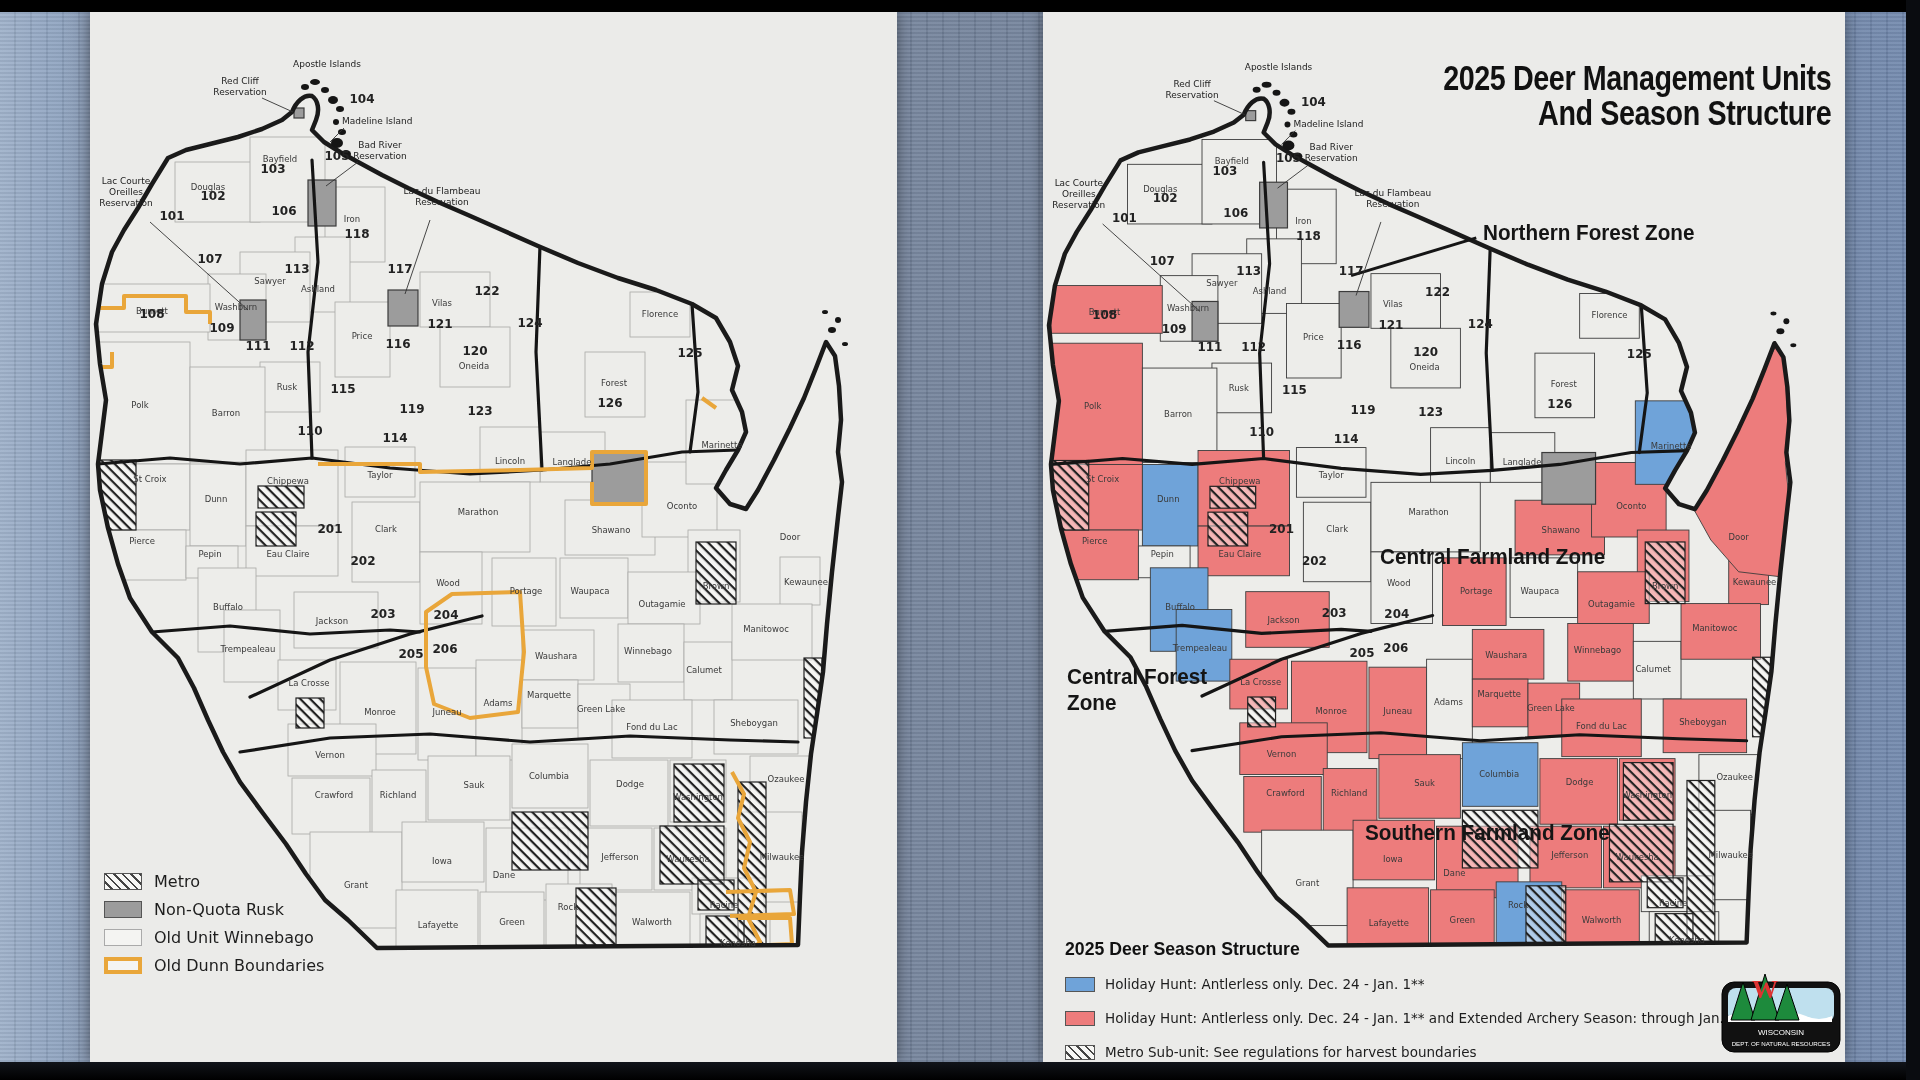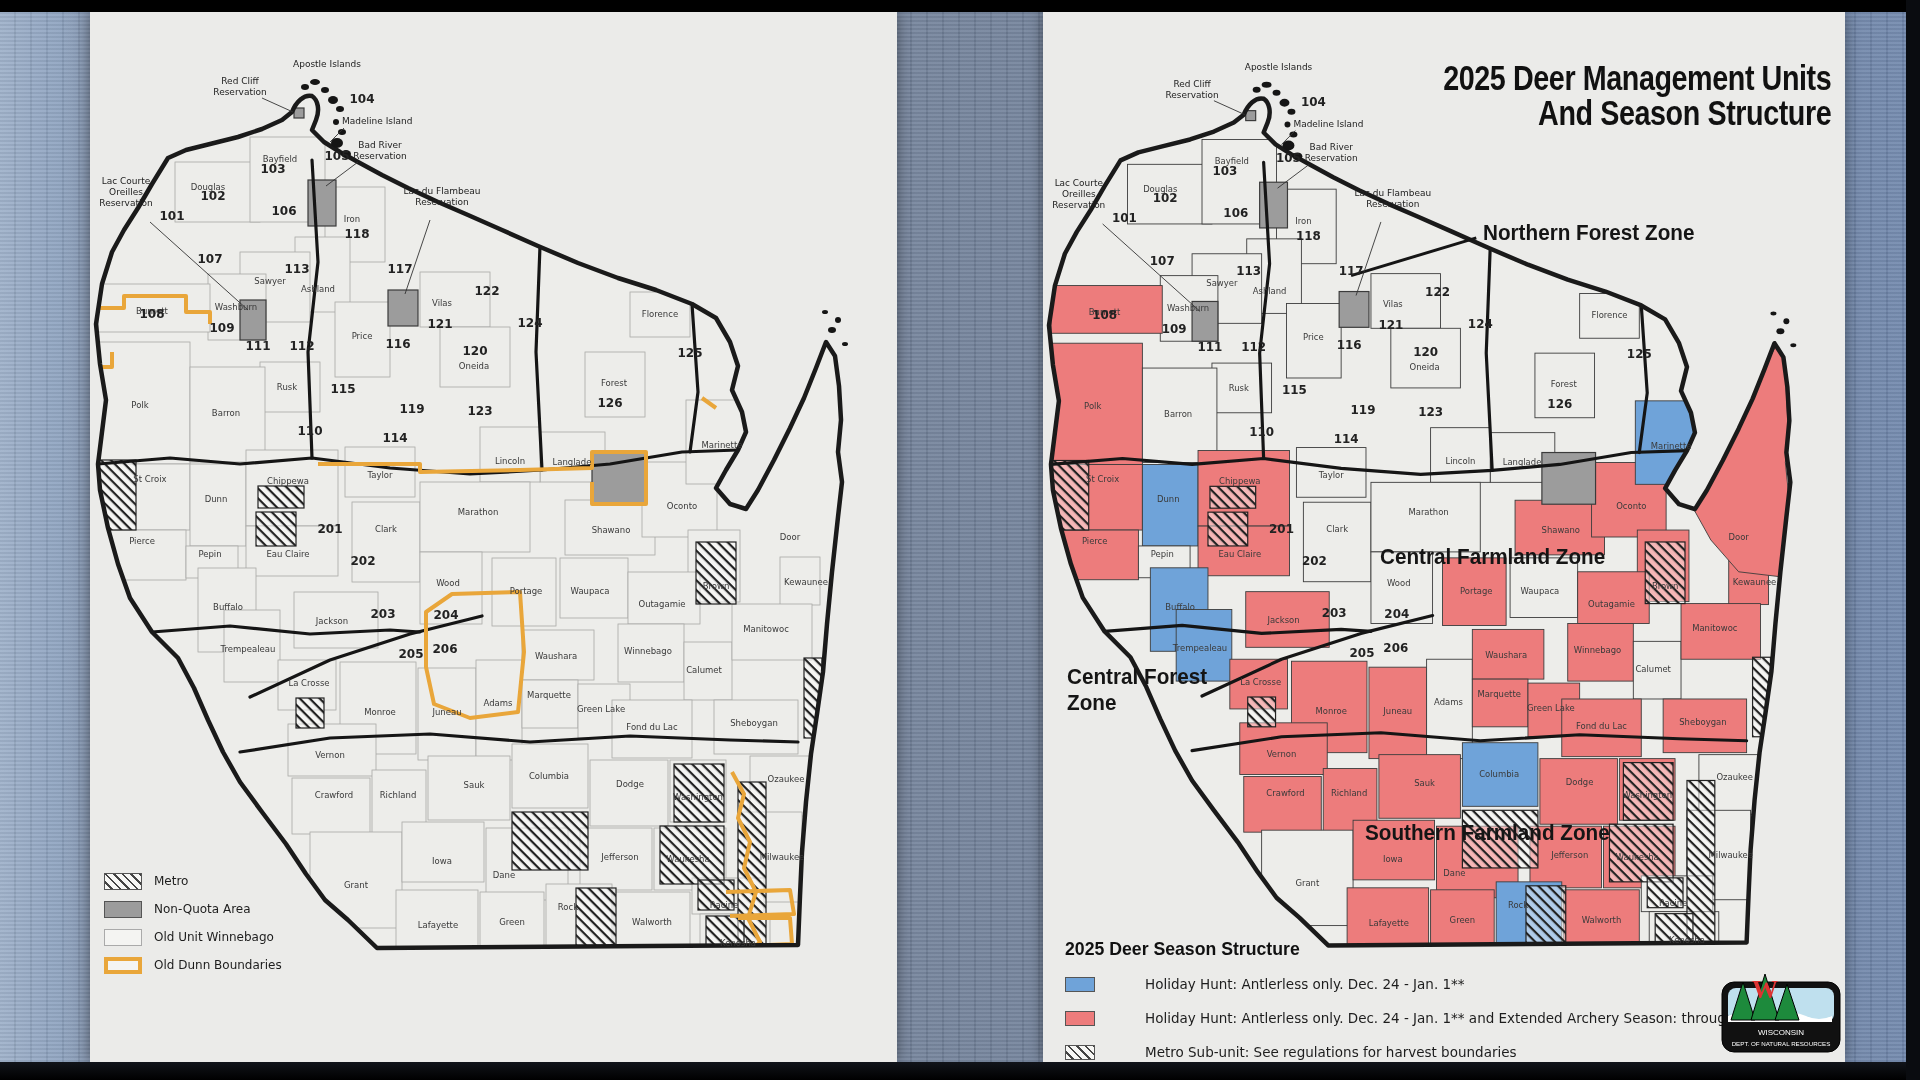--- a/index.html
+++ b/index.html
@@ -21,30 +21,30 @@
   
   .legend-left{position:absolute;left:14px;top:852px;}
   .lrow{display:flex;align-items:center;margin:6px 0;height:22px;}
   .lswatch{width:38px;height:17px;margin-right:12px;border:1.5px solid #555;box-sizing:border-box;background:#fff;}
   .lswatch.hatch{background:repeating-linear-gradient(45deg,#f7f7f5 0 4px,#444 4px 6px);}
   .lswatch.gray{background:#9c9c9c;}
   .lswatch.white{background:#f4f4f2;border-color:#aaa;}
   .lswatch.orange{background:#f4f4f2;border:4px solid #e9a63a;}
   .lswatch.blue{background:#6fa3d9;}
   .lswatch.red{background:#ed7c7c;}
-  .lrow .ltext{font-size:12px;color:#1d1d1d;}
+  .lrow .ltext{font-size:16px;color:#1d1d1d;}
   
   .r-title{position:absolute;right:14px;top:48px;text-align:right;color:#111;
     font-family:"Liberation Sans",sans-serif;font-weight:700;font-size:35px;line-height:1.0;
     transform:scaleX(.82);transform-origin:100% 0;letter-spacing:-.5px;}
   .zone-label{position:absolute;color:#151515;font-family:"Liberation Sans",sans-serif;
     font-weight:700;font-size:22px;transform:scaleX(.94);transform-origin:0 0;white-space:nowrap;}
   .legend-right{position:absolute;left:22px;top:926px;}
   .legend-right .ltitle{font-family:"Liberation Sans",sans-serif;font-weight:700;font-size:19px;color:#111;margin-bottom:4px;transform:scaleX(.93);transform-origin:0 0;}
-  .legend-right .lrow{margin:14px 0;height:20px;gap:40px;}
+  .legend-right .lrow{margin:14px 0;height:20px;}
   .legend-right .lswatch{width:30px;height:15px;margin-right:10px;}
   .legend-right .ltext{font-size:13.5px;}
   
   .dnr{position:absolute;left:678px;top:956px;width:120px;height:86px;}
   .dnr svg{width:100%;height:100%;}
 </style>
 </head>
 <body>
 
 <div class="stage">
@@ -303,21 +303,21 @@
         <text x="352" y="193" text-anchor="middle" font-size="9" fill="#222">Reservation</text>
       </svg>
     <div class="legend-left">
       <div id="left-legend-rows">
           <div class="lrow">
             <div class="lswatch hatch"></div>
             <div class="ltext">Metro</div>
           </div>
           <div class="lrow">
             <div class="lswatch gray"></div>
-            <div class="ltext">Non-Quota Area</div>
+            <div class="ltext">Non-Quota Rusk</div>
           </div>
           <div class="lrow">
             <div class="lswatch white"></div>
             <div class="ltext">Old Unit Winnebago</div>
           </div>
           <div class="lrow">
             <div class="lswatch orange"></div>
             <div class="ltext">Old Dunn Boundaries</div>
           </div>
         </div>

